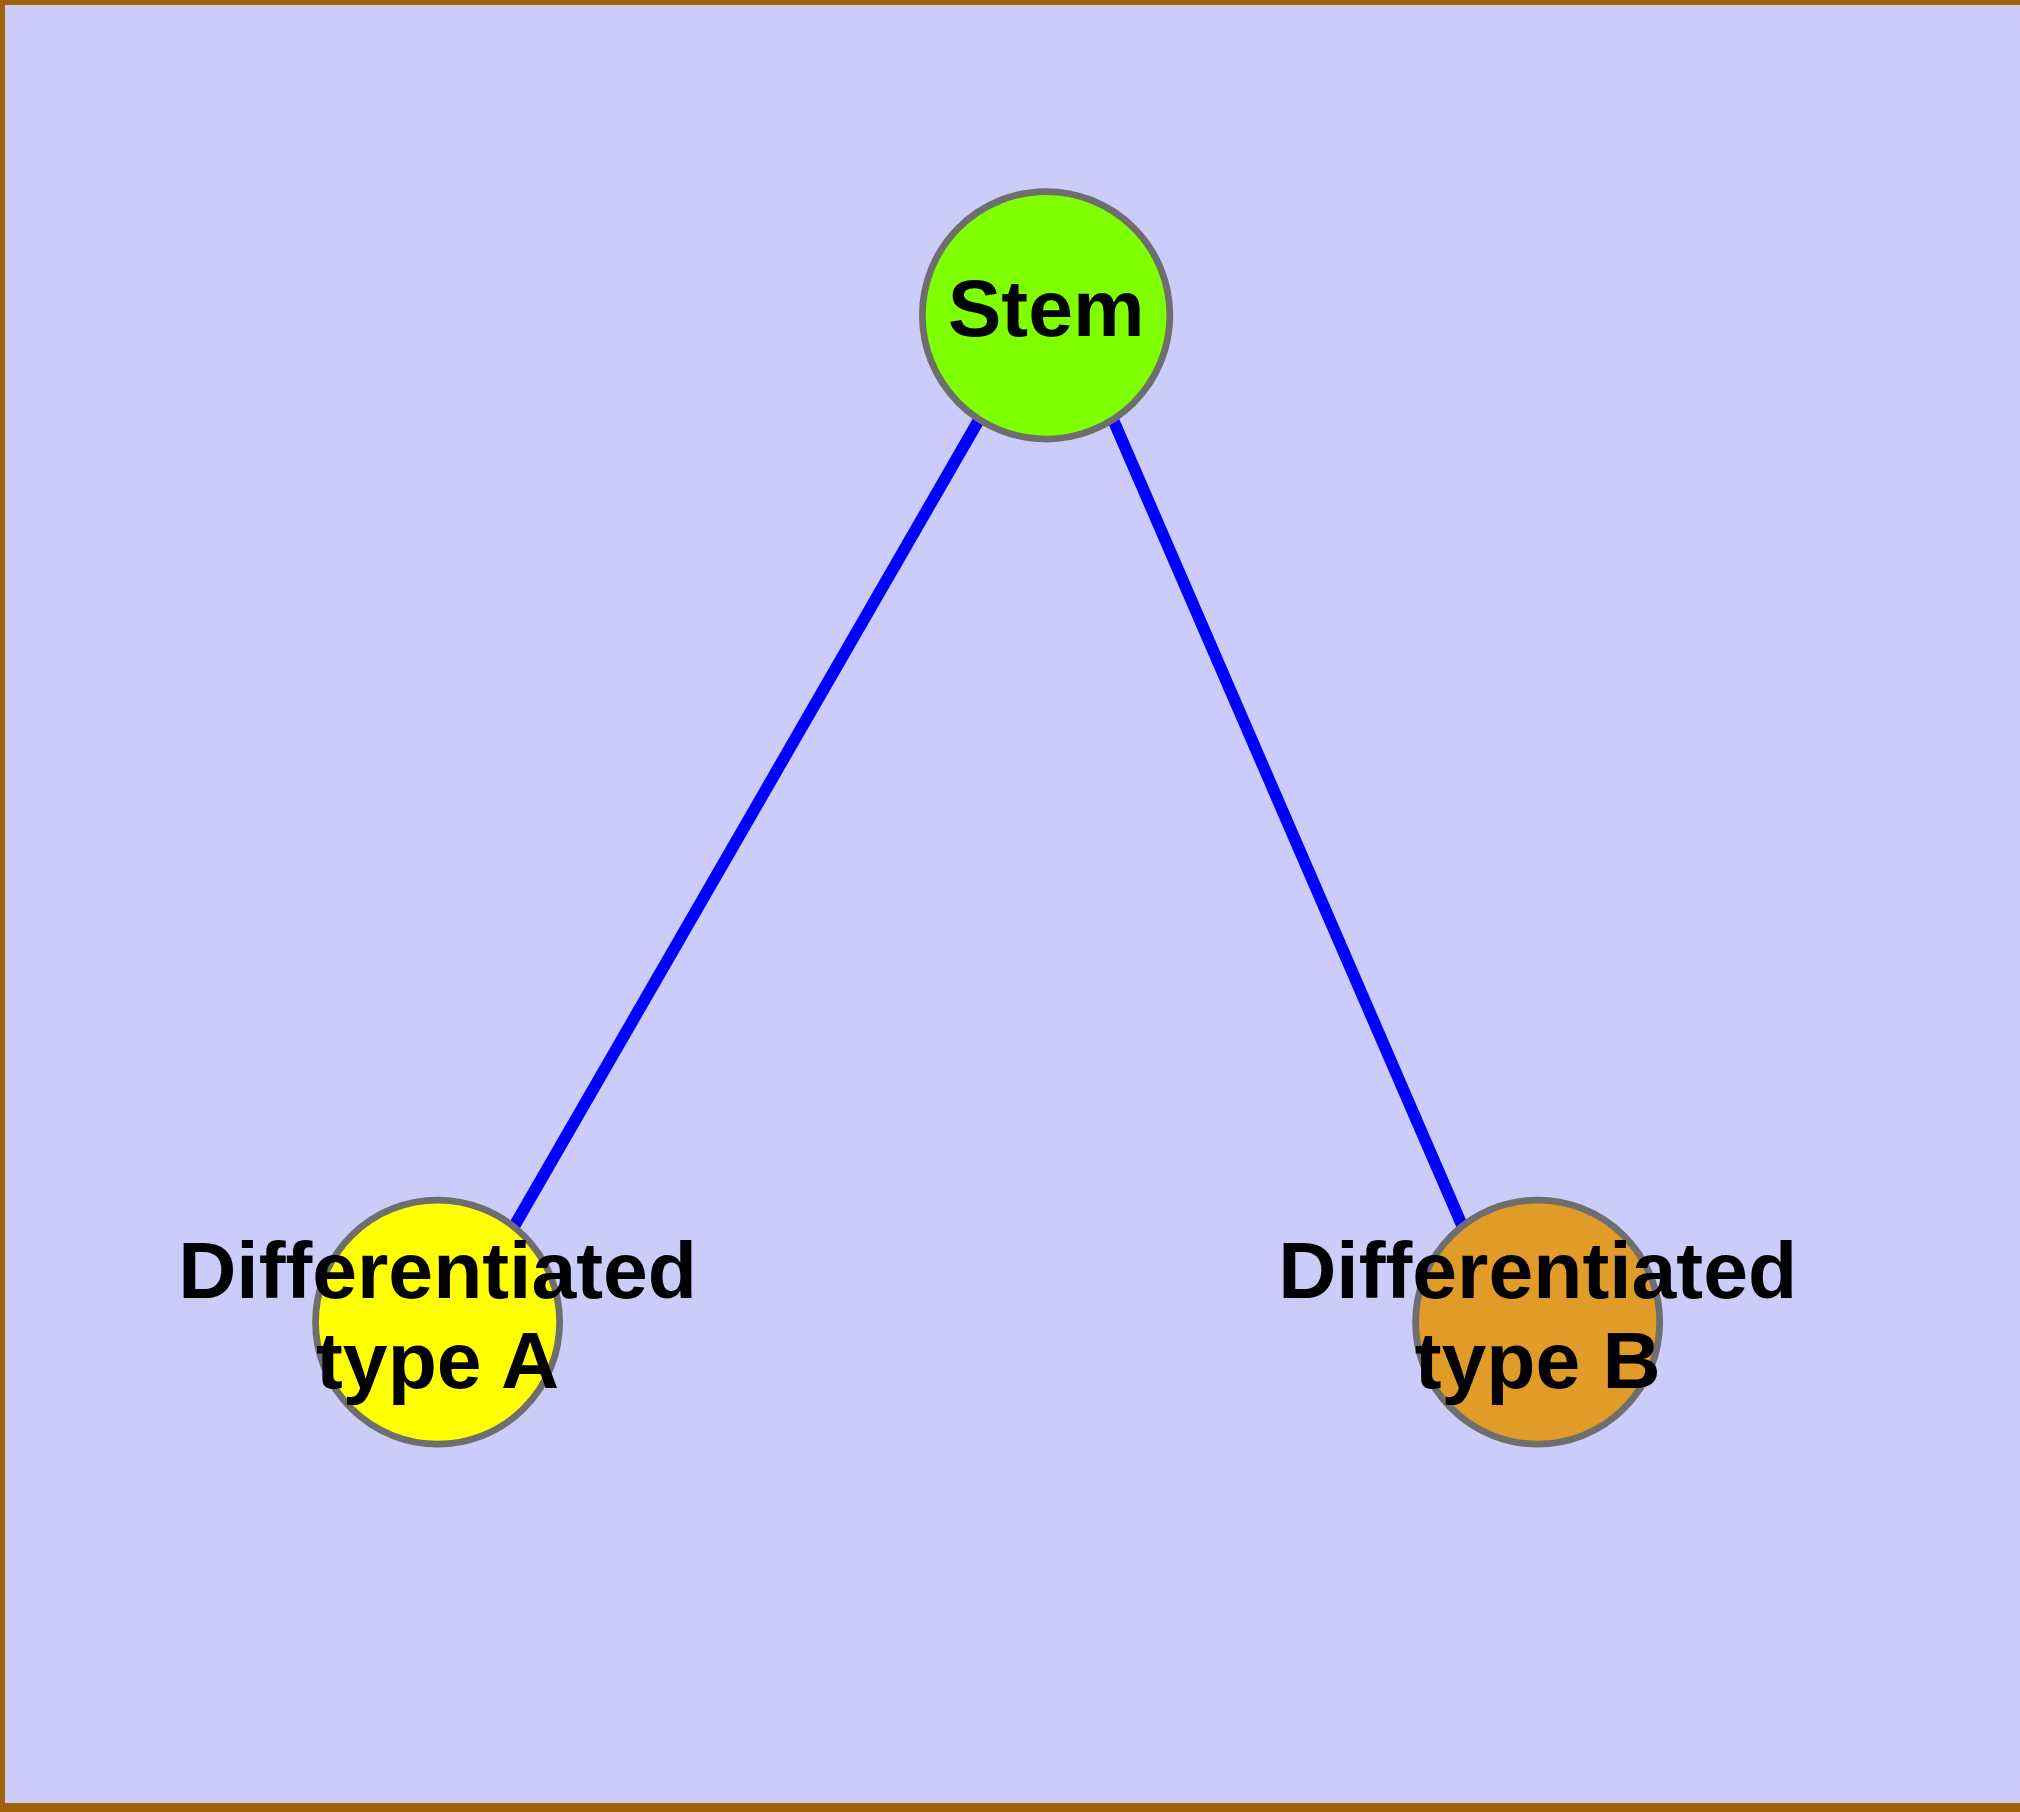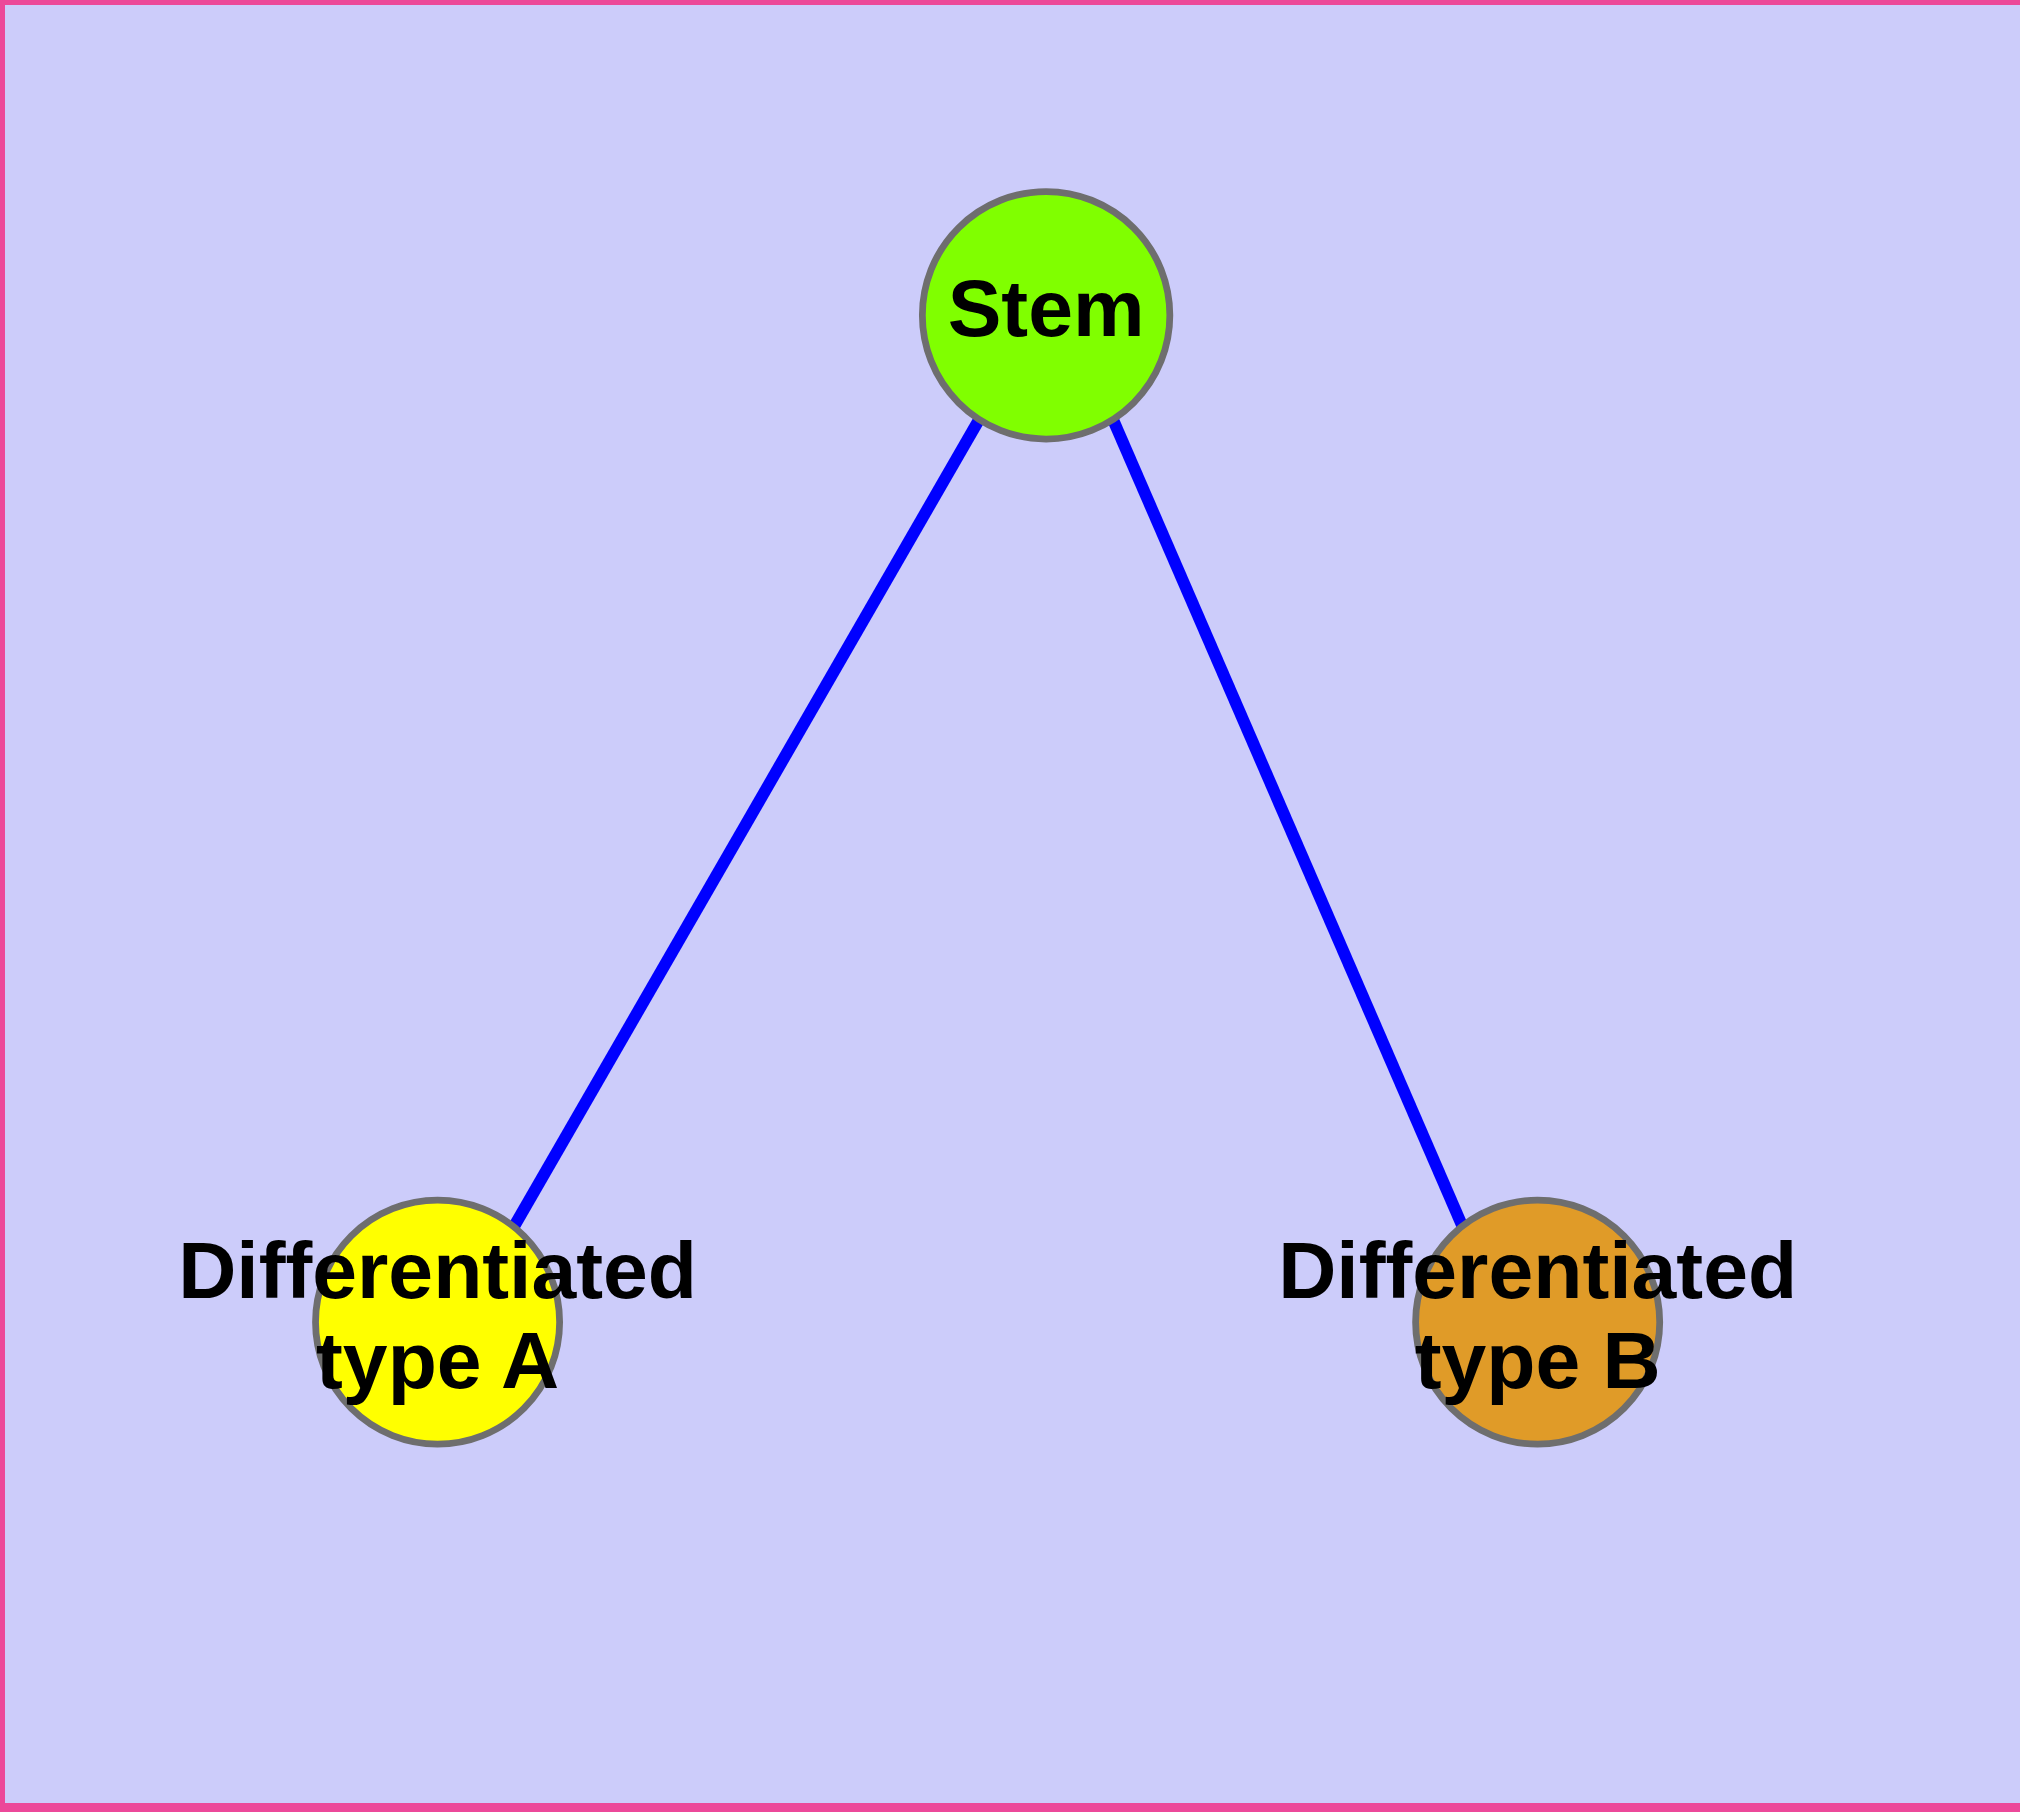--- a/index.html
+++ b/index.html
@@ -36,21 +36,21 @@
     font-weight: bold;
     fill: #000000;
     text-anchor: middle;
     dominant-baseline: middle;
     paint-order: normal;
   }
 </style>
 </head>
 <body>
 
-<div id="canvas" style="width: 2021px; height: 1812px; background: #ec4899;">
+<div id="canvas" style="width: 2021px; height: 1812px; background: #a16207;">
   <div id="plot-area" style="background: rgb(204, 204, 250);"></div>
 
   <svg id="graph-svg" viewBox="0 0 2384 2138" xmlns="http://www.w3.org/2000/svg">
 
     <g>
       <line class="graph-edge" stroke-linecap="butt" x1="1155" y1="495" x2="604" y2="1451" stroke="#0000ff" stroke-width="14"></line>
       <line class="graph-edge" stroke-linecap="butt" x1="1313" y1="495" x2="1727" y2="1451" stroke="#0000ff" stroke-width="14"></line>
     </g>
 
     <g>

